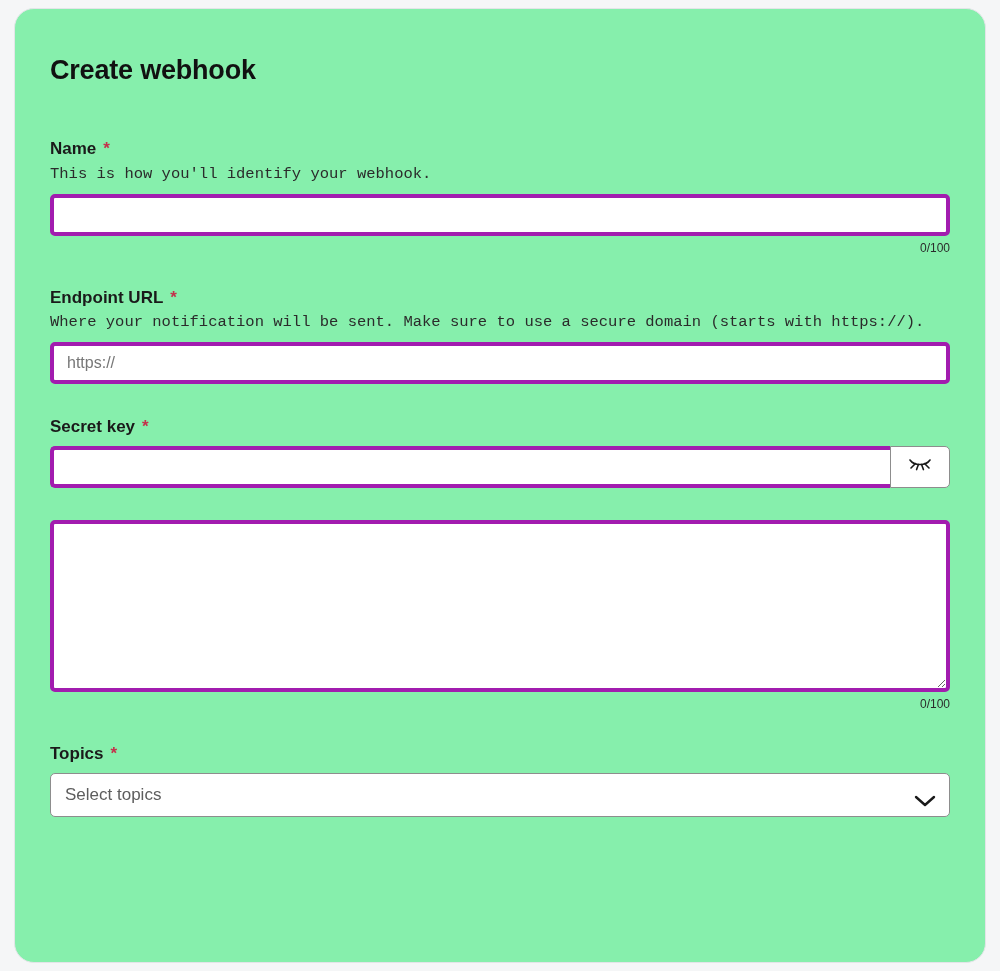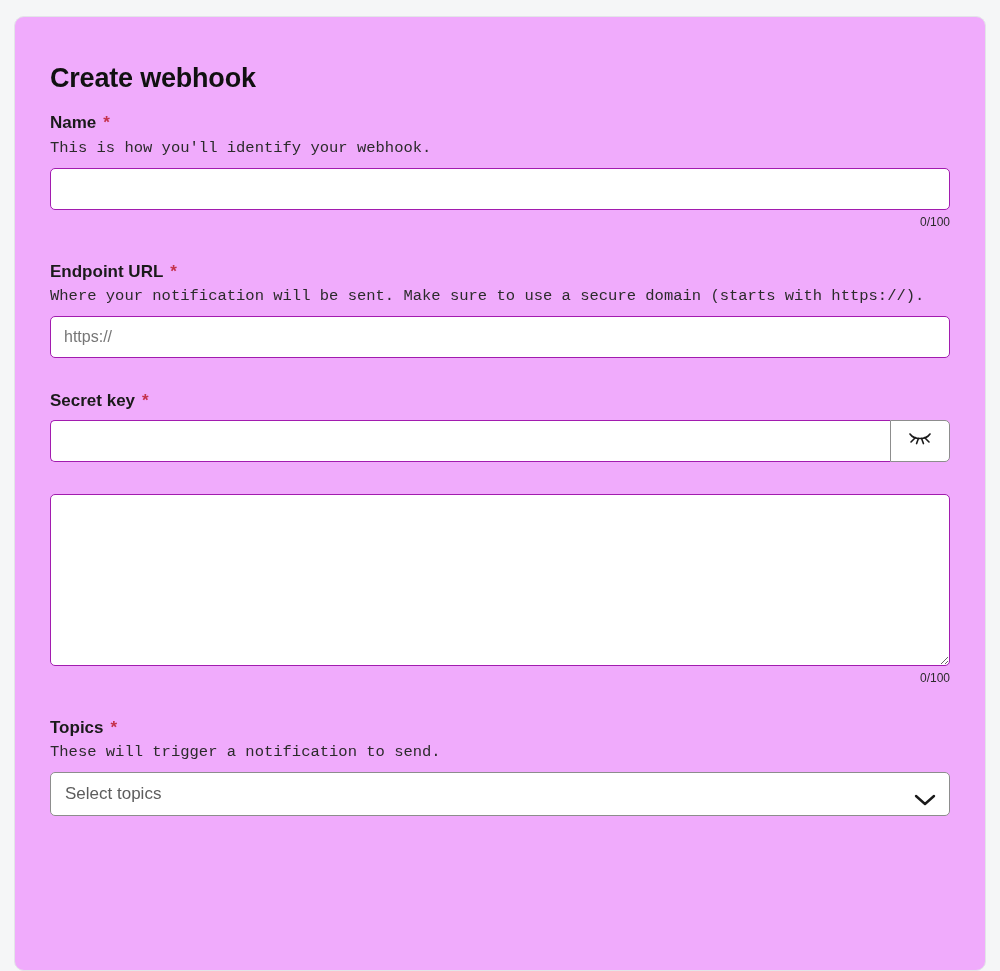--- a/index.html
+++ b/index.html
@@ -8,39 +8,39 @@
     padding: 0;
     width: 1000px;
     height: 971px;
     background: #f5f6f7;
     font-family: "Liberation Sans", sans-serif;
     color: #1a1a1a;
   }
   .card {
     position: absolute;
     left: 14px;
-    top: 16px;
+    top: 8px;
     width: 972px;
     height: 955px;
-    background: #f0abfc;
+    background: #86efac;
     border: 1px solid #e3e5e8;
-    border-radius: 10px;
+    border-radius: 20px;
     padding: 0 35px;
     overflow: hidden;
   }
   .card-title {
     font-size: 27px;
     font-weight: bold;
     letter-spacing: -0.2px;
     color: #111111;
     margin: 45px 0 0 0;
     line-height: 1.2;
   }
   .field { margin-top: 32px; }
-  .field:first-of-type { margin-top: 18px; }
+  .field:first-of-type { margin-top: 52px; }
   .label-row {
     display: flex;
     align-items: baseline;
     gap: 7px;
     font-size: 17px;
     font-weight: bold;
     color: #1a1a1a;
     line-height: 1.25;
   }
   .req {
@@ -56,21 +56,21 @@
     font-weight: normal;
     font-family: Liberation Mono, monospace;
   }
   .input-wrap { margin-top: 9px; position: relative; }
   input.txt, textarea.txt {
     width: 100%;
     font-family: "Liberation Sans", sans-serif;
     font-size: 16px;
     color: #1a1a1a;
     background: #ffffff;
-    border: 1px solid #a21caf;
+    border: 4px solid #a21caf;
     border-radius: 5px;
     padding: 10px 13px;
     outline: none;
   }
   input.txt { height: 42px; }
   input.txt::placeholder, textarea.txt::placeholder { color: #767676; }
   .counter {
     text-align: right;
     font-size: 12px;
     color: #2b2b2b;
@@ -188,21 +188,20 @@
       <textarea class="txt" placeholder="" style=""></textarea>
     </div>
     <div class="counter">0/100</div>
   </div>
 
   <div class="field">
     <div class="label-row">
       <span>Topics</span>
       <span class="req">*</span>
     </div>
-    <div class="helper">These will trigger a notification to send.</div>
     <div class="select-wrap">
       <div class="select-box">
         <span>Select topics</span>
       </div>
       <span class="chev">
         <svg width="22" height="14" viewBox="0 0 22 14" fill="none" xmlns="http://www.w3.org/2000/svg">
           <path d="M2 3 L11 11 L20 3" stroke="#1a1a1a" stroke-width="2.4" fill="none" stroke-linecap="round" stroke-linejoin="round"></path>
         </svg>
       </span>
     </div>

